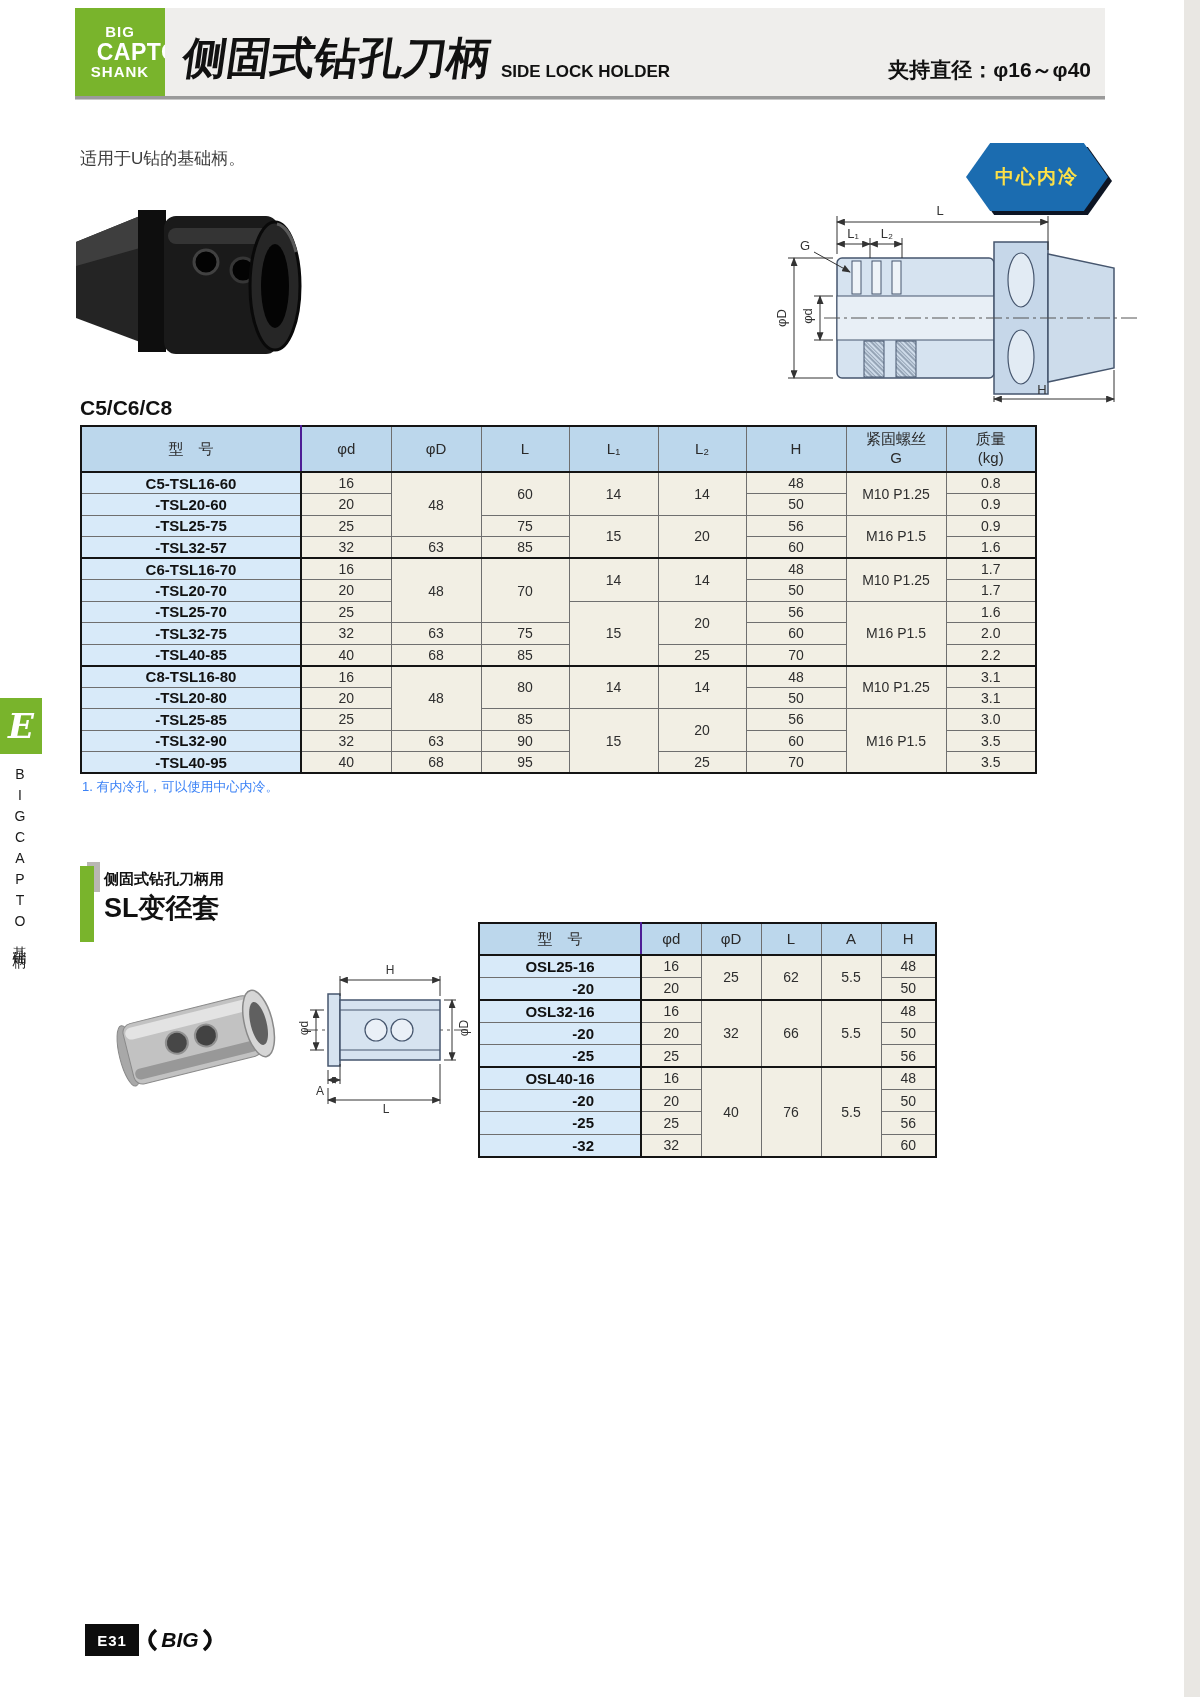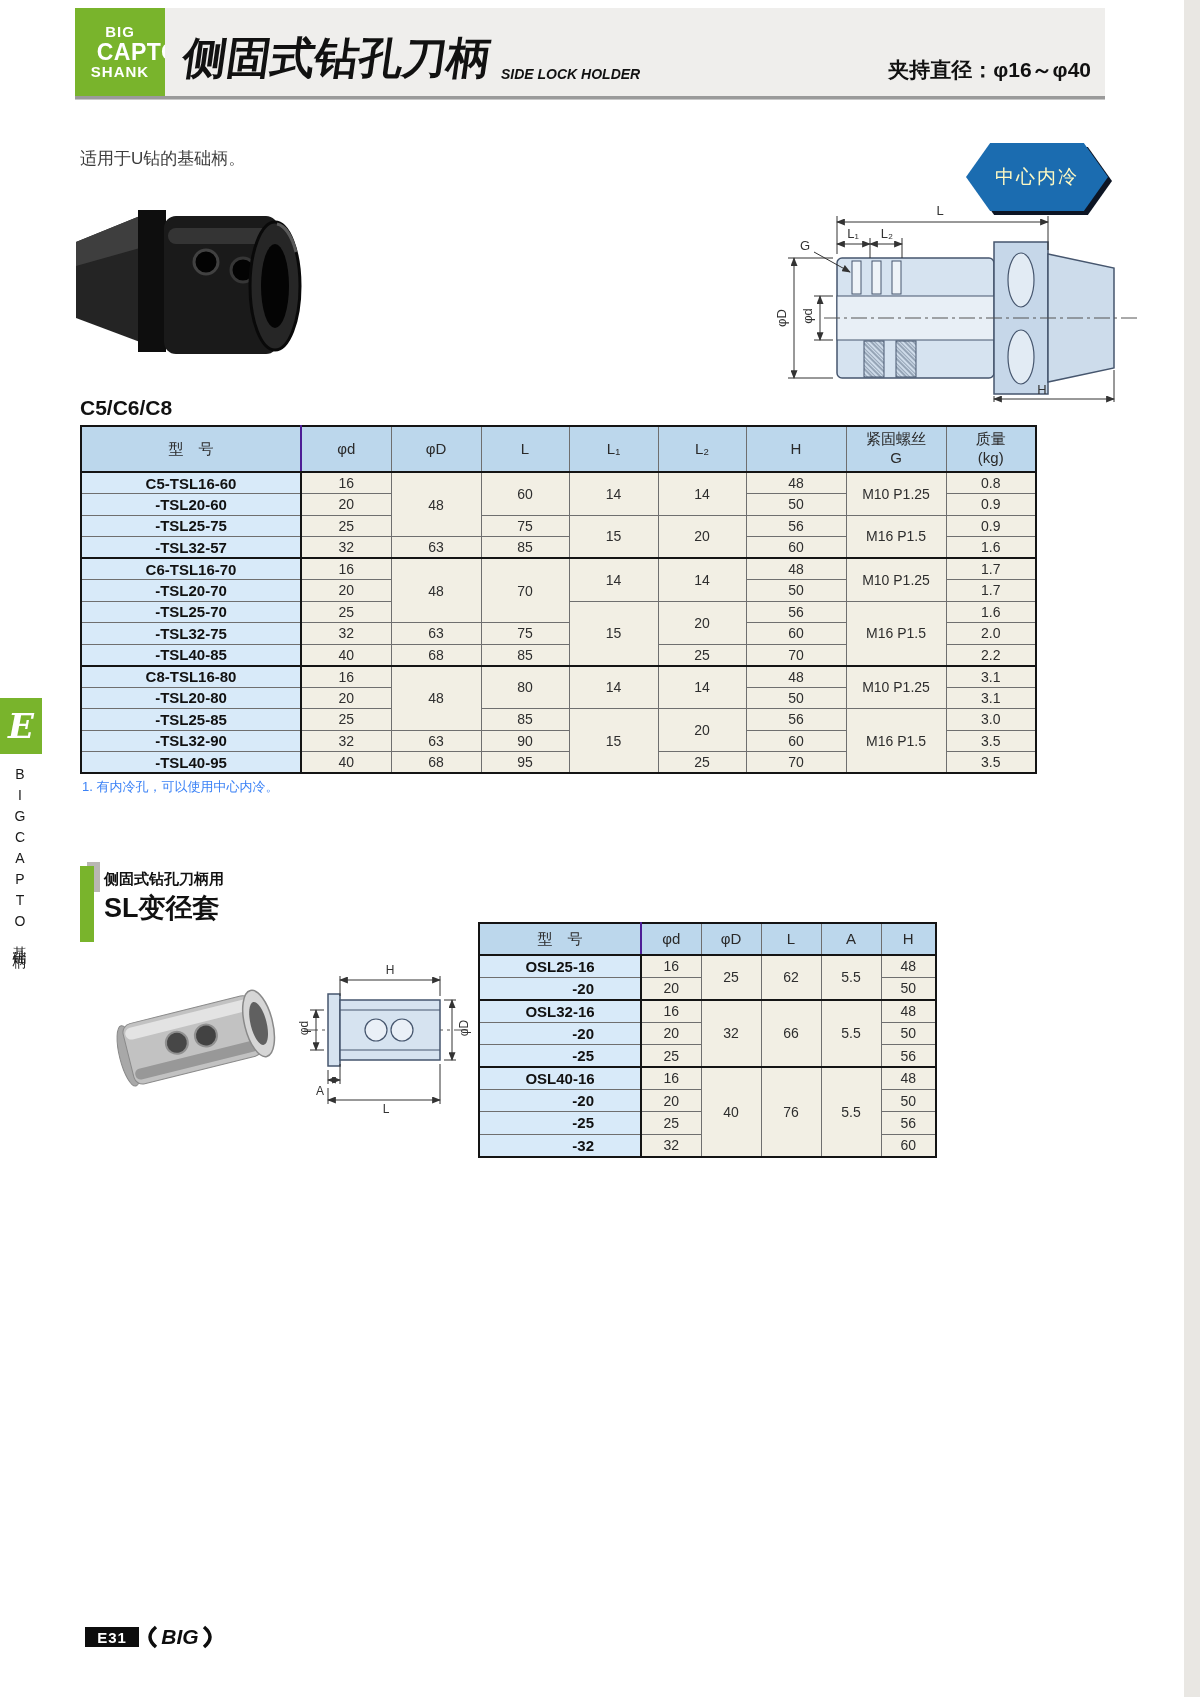--- a/index.html
+++ b/index.html
@@ -14,32 +14,32 @@
   .logo-box { position:absolute; left:75px; top:8px; width:90px; height:88px;
               background:#79b42c; color:#fff; display:flex; flex-direction:column;
               align-items:center; justify-content:center; line-height:1.05; }
   .logo-box .l1 { font-size:15px; font-weight:bold; letter-spacing:1px; }
   .logo-box .l2 { font-size:23px; font-weight:bold; letter-spacing:0.5px;margin-left:36px; }
   .logo-box .l3 { font-size:15px; font-weight:bold; letter-spacing:1px; }
 
   .header-band { position:absolute; left:165px; top:8px; width:940px; height:88px;
                  background:#efeeec; display:flex; align-items:flex-end; padding:0 14px 8px 18px; }
   .title-cn { font-size:44px; font-weight:bold; color:#111; transform:skewX(-8deg); white-space:nowrap; }
-  .title-en { font-size:14px; font-weight:bold; font-style:italic; color:#111; margin-left:10px; padding-bottom:6px; white-space:nowrap; }
+  .title-en { font-size:17px; font-weight:bold; color:#111; margin-left:10px; padding-bottom:6px; white-space:nowrap; }
   .clamp { margin-left:auto; font-size:21px; font-weight:bold; color:#111; padding-bottom:4px; white-space:nowrap; }
   .header-rule { position:absolute; left:75px; top:96px; width:1030px; height:4px; background:#9a9a9a; border-bottom:1px solid #c8c8c8; }
 
   
   .intro { position:absolute; left:80px; top:147px; font-size:17px; color:#3c3c3c; }
   .badge-wrap { position:absolute; left:966px; top:143px; width:142px; height:68px; }
   .badge-shadow, .badge-hex { position:absolute; inset:0;
       clip-path:polygon(17% 0, 83% 0, 100% 50%, 83% 100%, 17% 100%, 0 50%); }
   .badge-shadow { background:#0d1524; transform:translate(4px,4px); }
   .badge-hex { background:#1b6cb0; display:flex; align-items:center; justify-content:center; }
-  .badge-hex span { color:#fef9c3; font-size:19px; font-weight:normal; letter-spacing:2px; }
+  .badge-hex span { color:#fde047; font-size:19px; font-weight:bold; letter-spacing:2px; }
 
   
   .photo1 { position:absolute; left:68px; top:190px; }
   .drawing1 { position:absolute; left:742px; top:200px; }
   .photo2 { position:absolute; left:96px; top:965px; }
   .drawing2 { position:absolute; left:296px; top:952px; }
   svg text { font-family:"Liberation Sans","DejaVu Sans",sans-serif; }
 
   
   .series-label { position:absolute; left:80px; top:396px; font-size:21px; font-weight:bold; color:#111; }
@@ -76,21 +76,21 @@
   .tab-e { position:absolute; left:0; top:698px; width:42px; height:56px; background:#79b42c;
            display:flex; align-items:center; justify-content:center; }
   .tab-e span { color:#fff; font-family:"DejaVu Serif","Liberation Serif",serif;
                 font-style:italic; font-size:34px; font-weight:bold; }
   .side-vert { position:absolute; left:11px; top:766px; writing-mode:vertical-rl;
                text-orientation:upright; font-size:14px; color:#1a1a1a; letter-spacing:5px; }
 
   
   .footer { position:absolute; left:85px; top:1624px; display:flex; align-items:center; }
   .pageno { background:#0d0d0d; color:#fff; font-weight:bold; font-size:15px;
-            width:54px; height:20px; display:flex; align-items:center; justify-content:center; letter-spacing:1px; }
+            width:54px; height:32px; display:flex; align-items:center; justify-content:center; letter-spacing:1px; }
   .brandlogo { margin-left:3px; }
 </style>
 </head>
 <body>
 
 <div id="page">
   <div class="edge-right"></div>
 
   <div class="logo-box">
     <span class="l1">BIG</span>

